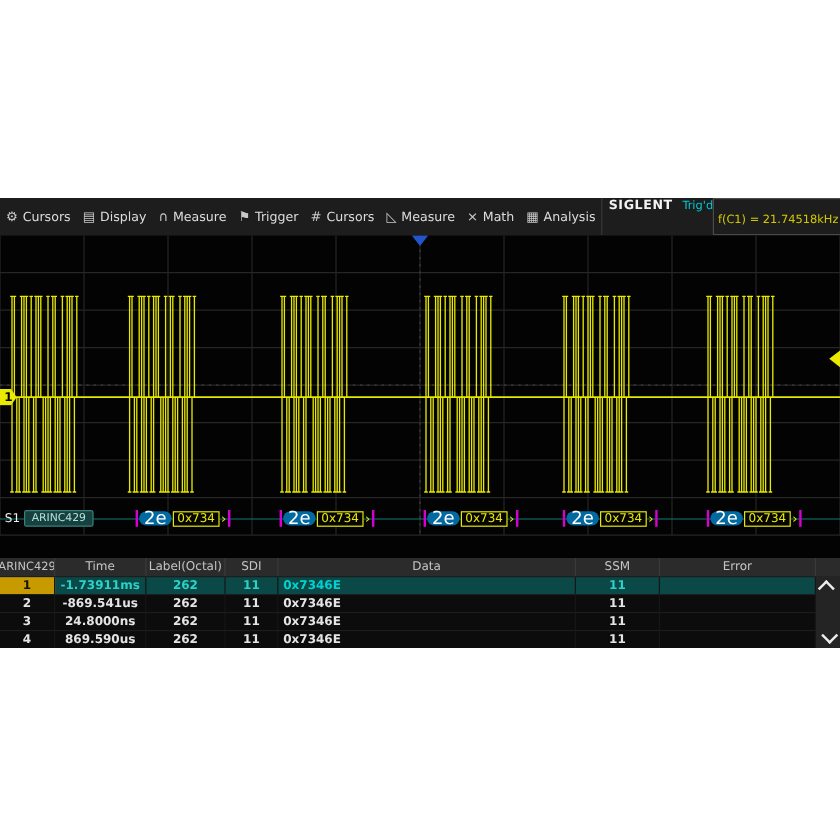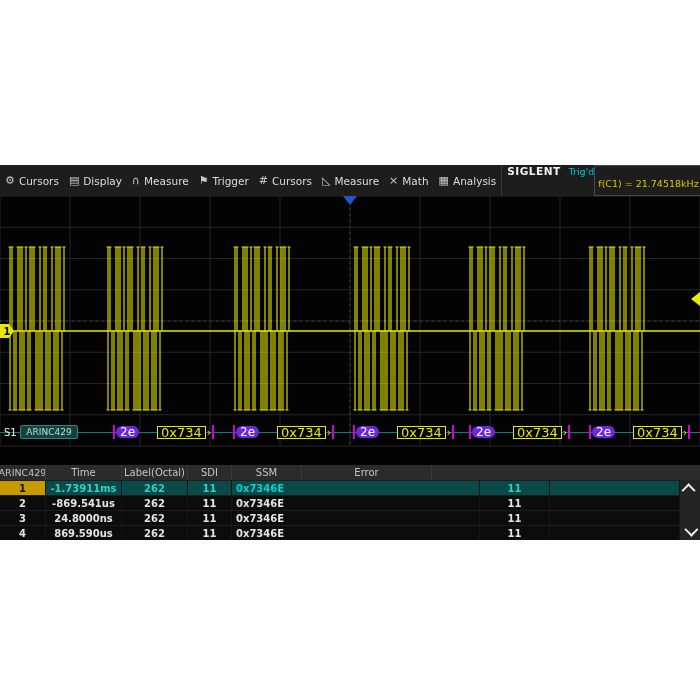--- a/index.html
+++ b/index.html
@@ -26,22 +26,22 @@
   .waveform svg{position:absolute;left:0;top:0;}
   .ch-badge{position:absolute;left:0;top:128px;width:14px;height:14px;background:#e8e800;color:#000;
             font-size:10px;font-weight:bold;display:flex;align-items:center;justify-content:center;
             clip-path:polygon(0 0,9px 0,14px 7px,9px 14px,0 14px);}
   .trig-level{position:absolute;right:0;top:96px;width:0;height:0;border-top:7px solid transparent;border-bottom:7px solid transparent;border-right:9px solid #e8e800;}
   .s1{position:absolute;left:4px;top:230px;color:#f0f0f0;font-size:10px;line-height:13px;}
   .proto-badge{position:absolute;left:20px;top:229px;width:58px;height:14px;background:#16413f;border:1px solid #37807c;border-radius:2px;
                color:#b0e0dc;font-size:9px;display:flex;align-items:center;justify-content:center;box-sizing:border-box;}
   .bubble{position:absolute;top:229px;height:14px;display:flex;align-items:center;}
   .btick{width:2px;height:14px;background:#d400d4;}
-  .bpill{background:#6d28d9;color:#fff;font-size:12px;line-height:12px;border-radius:6px;padding:0 4px;margin:16px 1px;}
-  .bbox{border:1px solid #e8e800;color:#e8e800;background:#050505;font-size:13px;line-height:11px;padding:0 3px;margin-left:17px;}
+  .bpill{background:#0369a1;color:#fff;font-size:15px;line-height:12px;border-radius:6px;padding:0 4px;margin:16px 1px;}
+  .bbox{border:1px solid #e8e800;color:#e8e800;background:#050505;font-size:10px;line-height:11px;padding:0 3px;}
   .bchev{color:#e8e800;font-size:11px;line-height:13px;margin:0 1px;}
 
   
   .dtable{position:absolute;top:300px;left:0;width:700px;height:75px;background:#0c0c0c;}
   .thead{display:flex;height:15px;background:#2b2b2b;color:#c4c4c4;}
   .th{display:flex;align-items:center;justify-content:center;font-size:10px;box-sizing:border-box;border-right:1px solid #3a3a3a;overflow:hidden;white-space:nowrap;}
   .th.idx{font-size:9.5px;}
   .th.filler{border-right:none;}
   .tbody{display:flex;flex-direction:column;}
   .tr{display:flex;width:680px;height:15px;box-sizing:border-box;background:#0c0c0c;color:#e4e4e4;border-top:1px solid #1d1d1d;}
@@ -185,20 +185,21 @@
           <span class="btick"></span>
         </div>
       </div>
 
     <div class="dtable">
       <div class="thead">
           <div class="th idx" style="width: 46px;">ARINC429</div>
           <div class="th time" style="width: 76px;">Time</div>
           <div class="th label" style="width: 66px;">Label(Octal)</div>
           <div class="th sdi" style="width: 44px;">SDI</div>
+          <div class="th data" style="width: 248px;">Data</div>
           <div class="th ssm" style="width: 70px;">SSM</div>
           <div class="th error" style="width: 130px;">Error</div>
           <div class="th filler" style="width: 20px;"></div>
         </div>
       <div class="tbody">
           <div class="tr selected">
             <div class="td idx" style="width: 46px;">1</div>
             <div class="td time" style="width: 76px;">-1.73911ms</div>
             <div class="td label" style="width: 66px;">262</div>
             <div class="td sdi" style="width: 44px;">11</div>

